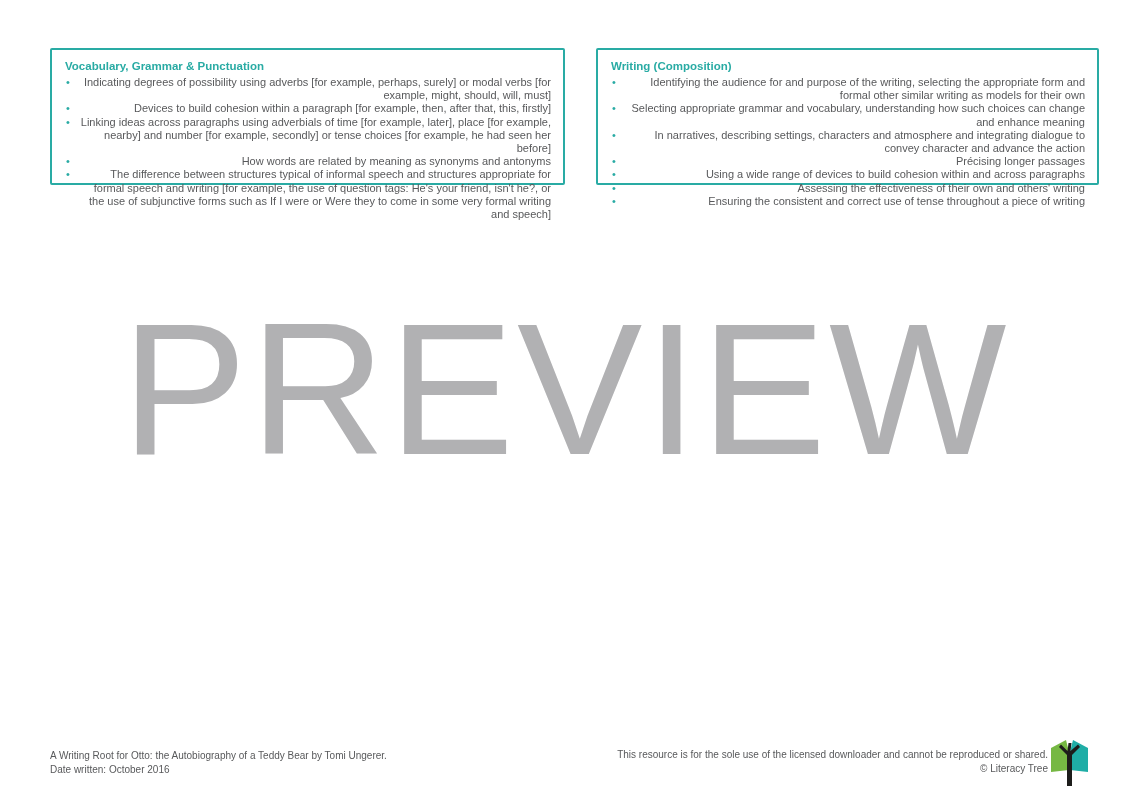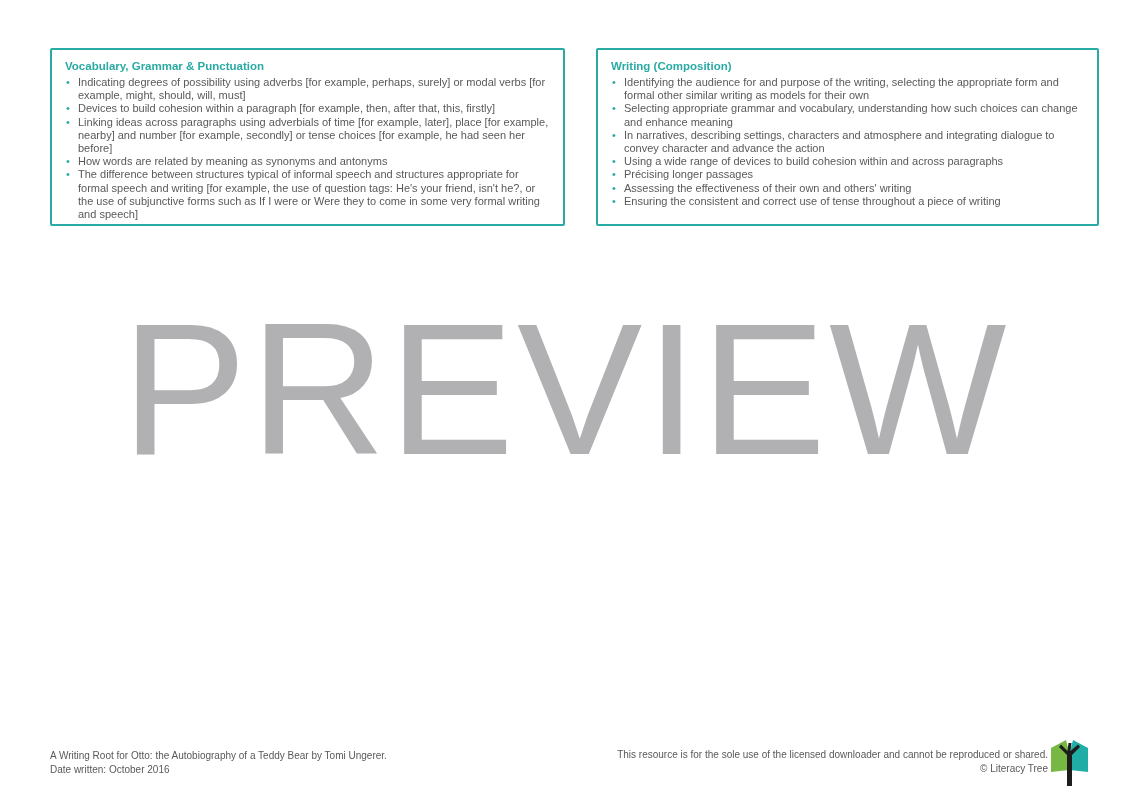--- a/index.html
+++ b/index.html
@@ -9,21 +9,21 @@
     width: 1131px; height: 800px;
     background: #ffffff;
     font-family: "Liberation Sans", sans-serif;
     color: var(--body, #58595b);
     overflow: hidden;
   }
 
   .content-box {
     position: absolute;
     top: 48px;
-    height: 178px;
+    height: 137px;
     border: 2px solid var(--teal, #29aba4);
     border-radius: 2px;
     background: #ffffff;
     padding: 9px 12px 8px 13px;
   }
   .content-box.left  { left: 50px;  width: 515px; }
   .content-box.right { left: 578px; width: 503px; margin-left: 18px; }
 
   .box-title {
     color: var(--teal, #29aba4);
@@ -33,20 +33,21 @@
     margin-bottom: 2px;
   }
 
   ul.bullet-list { list-style: none; }
   ul.bullet-list li {
     position: relative;
     padding-left: 13px;
     font-size: 11px;
     line-height: 13.2px;
     color: var(--body, #58595b);
+    text-align: right;
   }
   ul.bullet-list li::before {
     content: "\2022";
     position: absolute;
     left: 1px;
     top: 0;
     color: var(--teal, #29aba4);
     font-size: 11px;
   }
 
@@ -99,22 +100,22 @@
       <li>The difference between structures typical of informal speech and structures appropriate for formal speech and writing [for example, the use of question tags: He's your friend, isn't he?, or the use of subjunctive forms such as If I were or Were they to come in some very formal writing and speech]</li>
     </ul>
 </div>
 
 <div class="content-box right">
   <div class="box-title">Writing (Composition)</div>
   <ul class="bullet-list">
       <li>Identifying the audience for and purpose of the writing, selecting the appropriate form and formal other similar writing as models for their own</li>
       <li>Selecting appropriate grammar and vocabulary, understanding how such choices can change and enhance meaning</li>
       <li>In narratives, describing settings, characters and atmosphere and integrating dialogue to convey character and advance the action</li>
+      <li>Précising longer passages</li>
       <li>Using a wide range of devices to build cohesion within and across paragraphs</li>
-      <li>Précising longer passages</li>
       <li>Assessing the effectiveness of their own and others' writing</li>
       <li>Ensuring the consistent and correct use of tense throughout a piece of writing</li>
     </ul>
 </div>
 
 <div class="watermark">PREVIEW</div>
 
 <div class="footer-left">
   <div>A Writing Root for Otto: the Autobiography of a Teddy Bear by Tomi Ungerer.</div>
   <div>Date written: October 2016</div>

